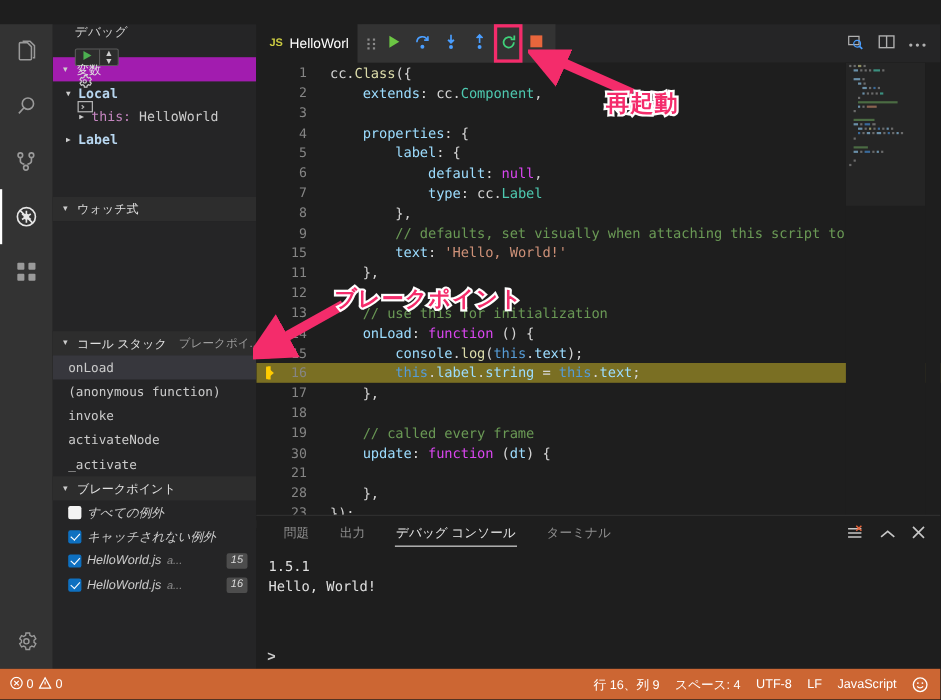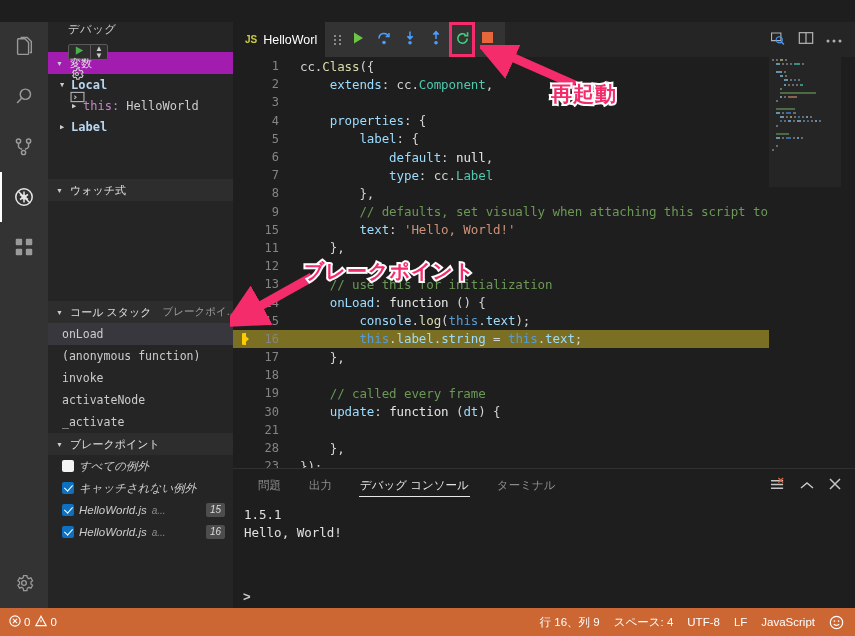--- a/index.html
+++ b/index.html
@@ -143,21 +143,21 @@
   }
   .bp-dot { width:10px; height:10px; border-radius:50%; background:#e51400; }
   .cur-arrow {
     width:0; height:0; border-top:6px solid transparent; border-bottom:6px solid transparent;
     border-left:7px solid #ffcc00; position:relative; left:1px;
   }
   .cur-arrow::before{
     content:""; position:absolute; left:-7px; top:-6px; width:4px; height:12px; background:#ffcc00;
     border-radius:2px 0 0 2px;
   }
-  .c-def{color:#9cdcfe;} .c-kw{color:#e5e5e5;} .c-fn{color:#dcdcaa;}
+  .c-def{color:#9cdcfe;} .c-kw{color:#d946ef;} .c-fn{color:#dcdcaa;}
   .c-str{color:#ce9178;} .c-com{color:#6a9955;} .c-pun{color:#d4d4d4;}
   .c-cls{color:#4ec9b0;} .c-prop{color:#9cdcfe;} .c-this{color:#569cd6;} .c-pl{color:#d4d4d4;}
 
   .minimap { position:absolute; right:14px; top:0; width:72px; height:425px; background:#1e1e1e; }
   .mm-line { height:3px; margin-bottom:1.1px; display:flex; gap:2px; padding-left:3px; }
   .mm-seg { height:2px; }
   .mm-slider { position:absolute; left:0; top:0; width:72px; height:130px; background:rgba(255,255,255,.035); }
   .vscroll { position:absolute; right:0; top:0; width:14px; height:425px; background:#1e1e1e; }
   .hscroll { position:absolute; left:0; bottom:0; height:10px; width:100%; }
   .hscroll i { position:absolute; left:0; bottom:2px; height:7px; width:485px; background:#3f3f3f; display:block; }

